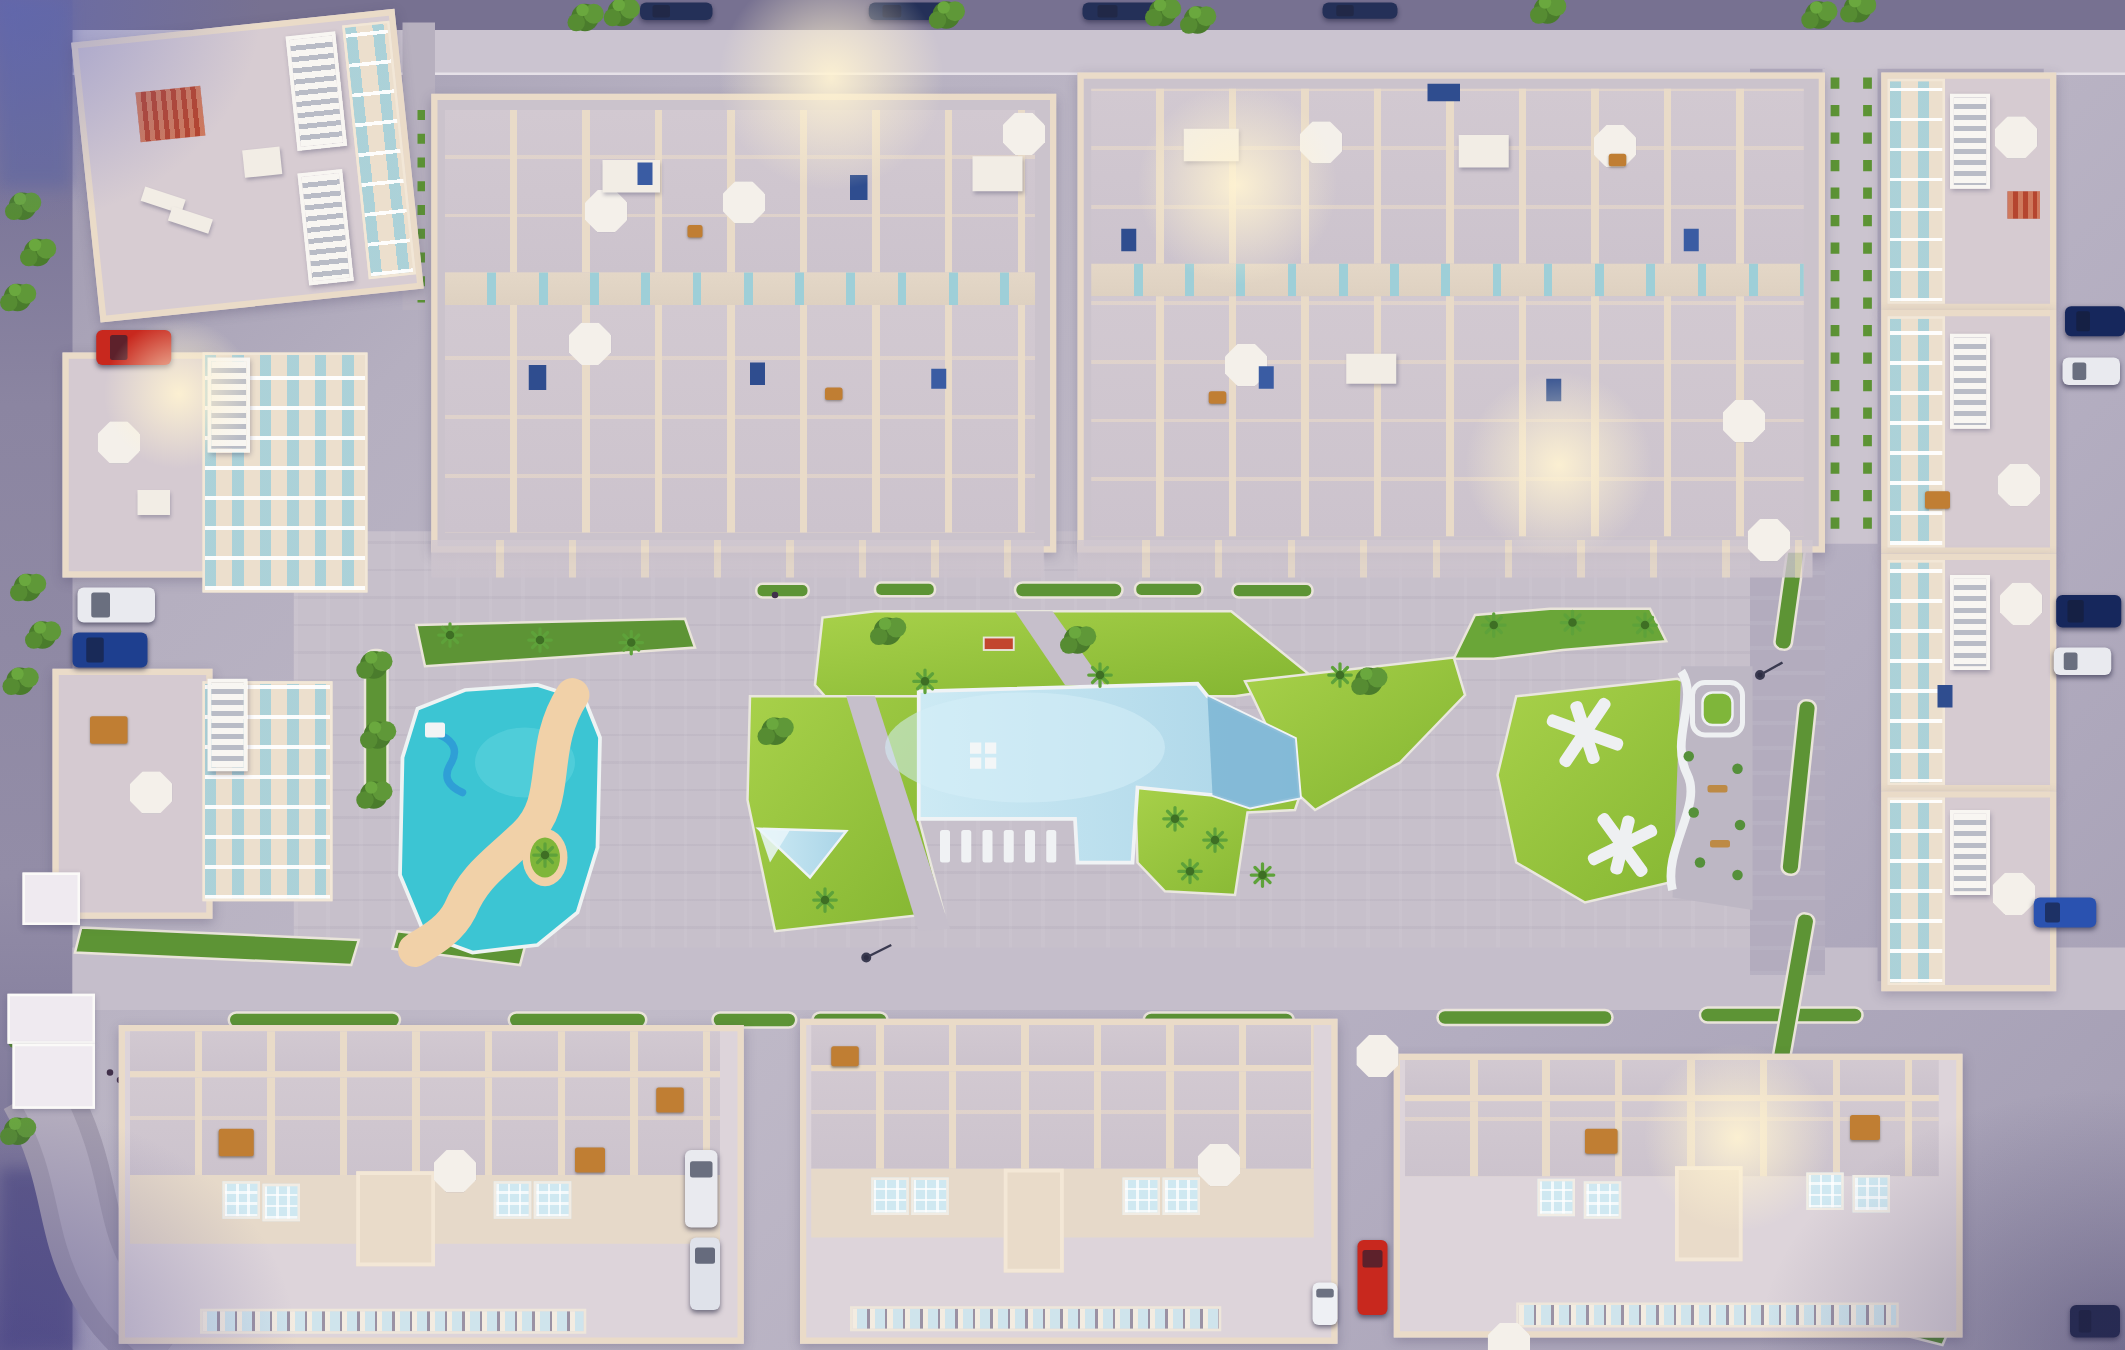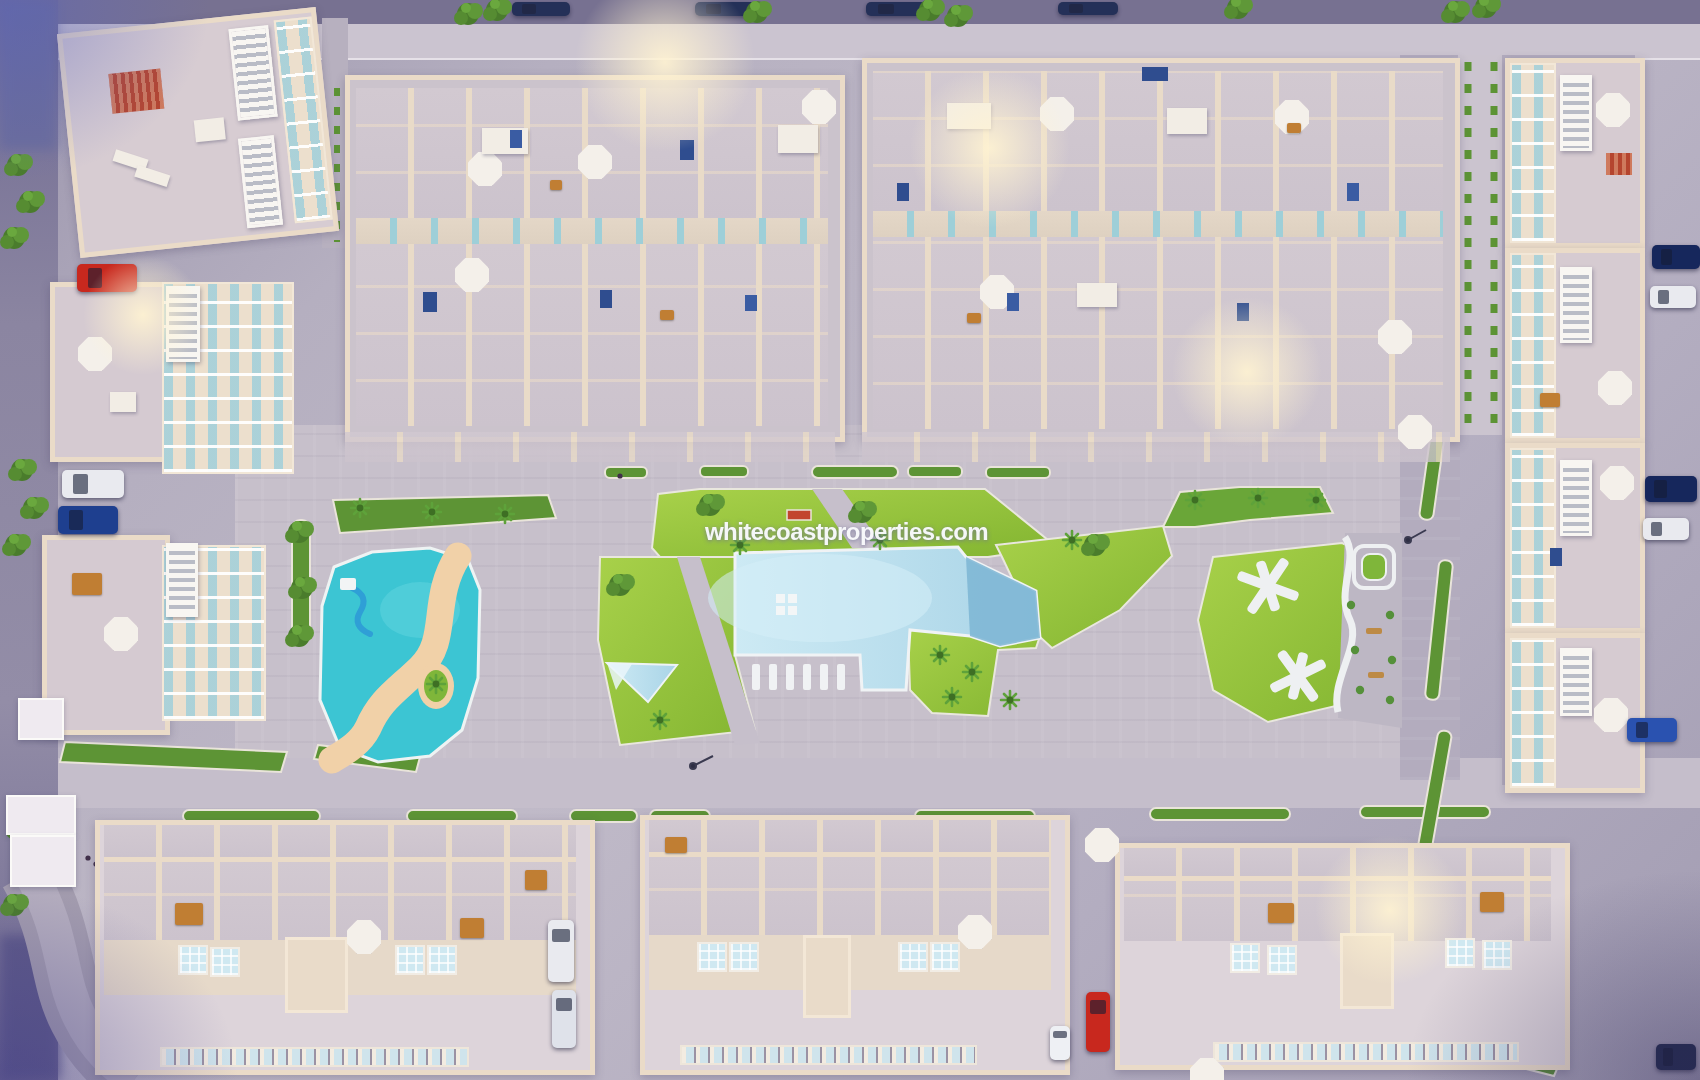--- a/index.html
+++ b/index.html
@@ -458,14 +458,13 @@
     </div>
 
   <div class="a glow" style="left:575px;top:-28px;width:180px;height:180px;"></div>
   <div class="a glow" style="left:910px;top:68px;width:160px;height:160px;"></div>
   <div class="a glow" style="left:1172px;top:297px;width:150px;height:150px;"></div>
   <div class="a glow" style="left:83px;top:255px;width:120px;height:120px;"></div>
   <div class="a glow" style="left:1315px;top:835px;width:150px;height:150px;"></div>
 
   <div class="a vig" style="left:0;top:0;width:1700px;height:1080px;"></div>
 
-  <div class="a watermark" style="left:705px;top:518px;">whitecoastproperties.com</div>
 </div>
 
 </body></html>

